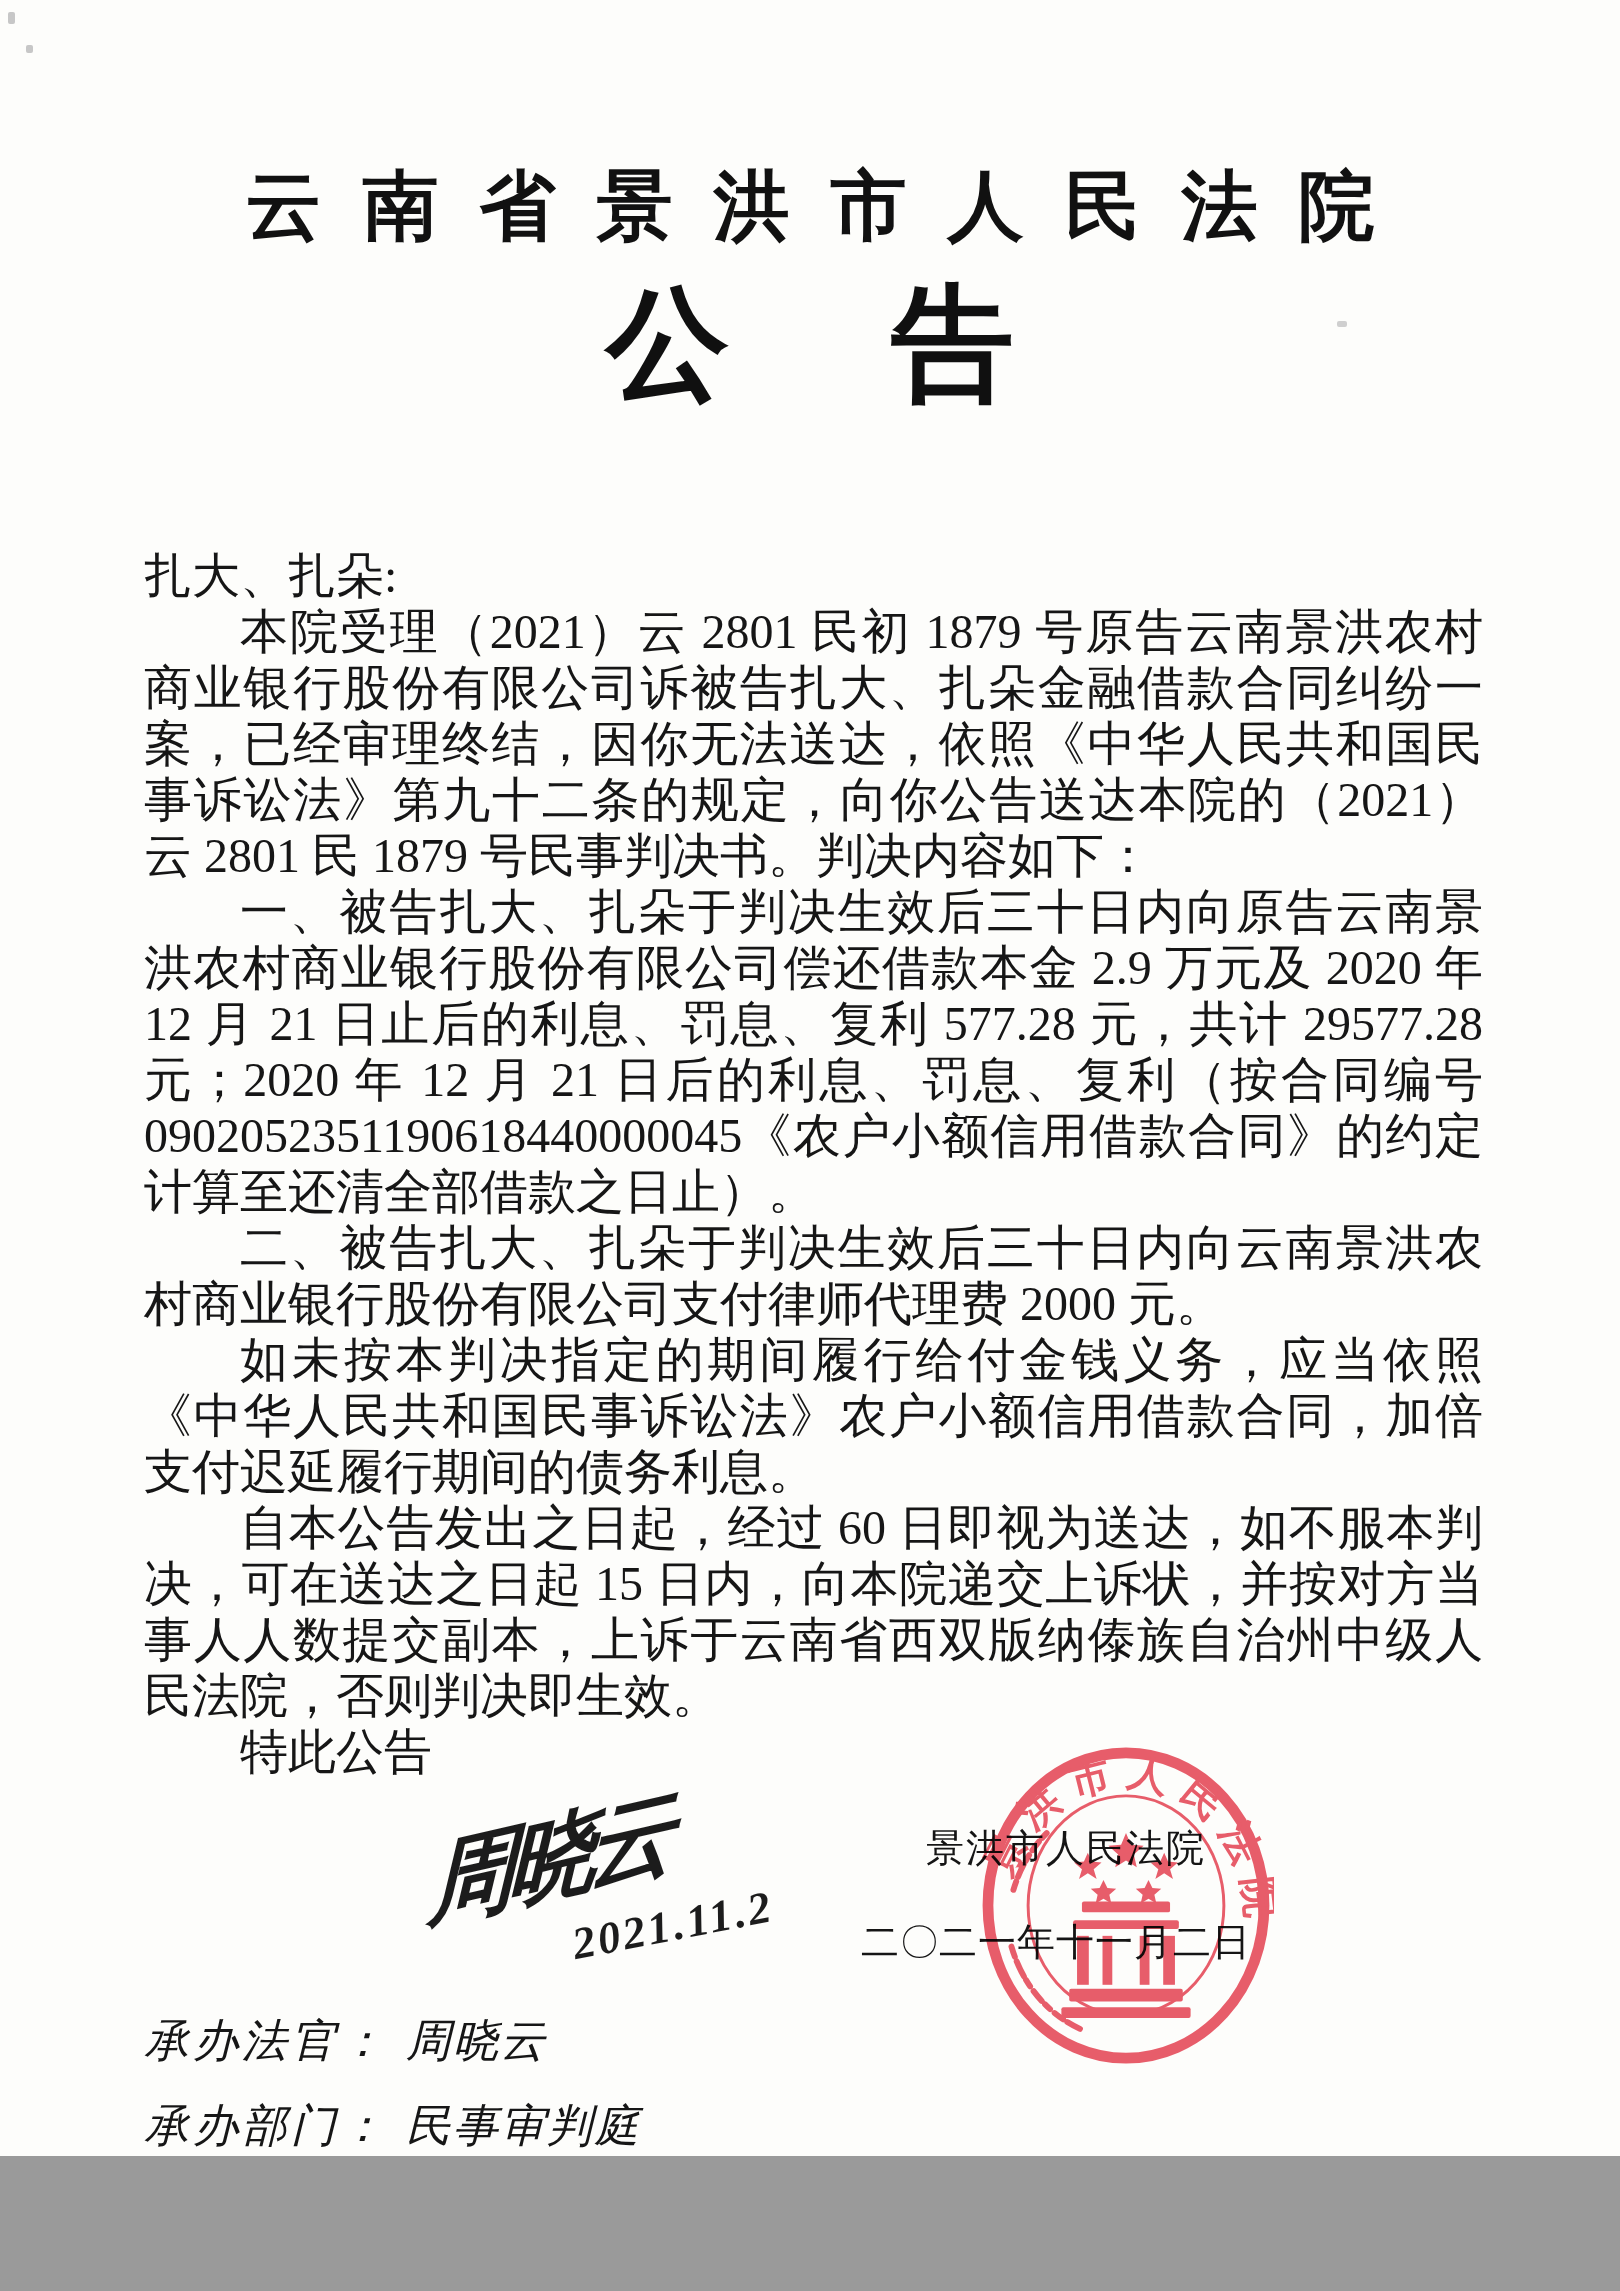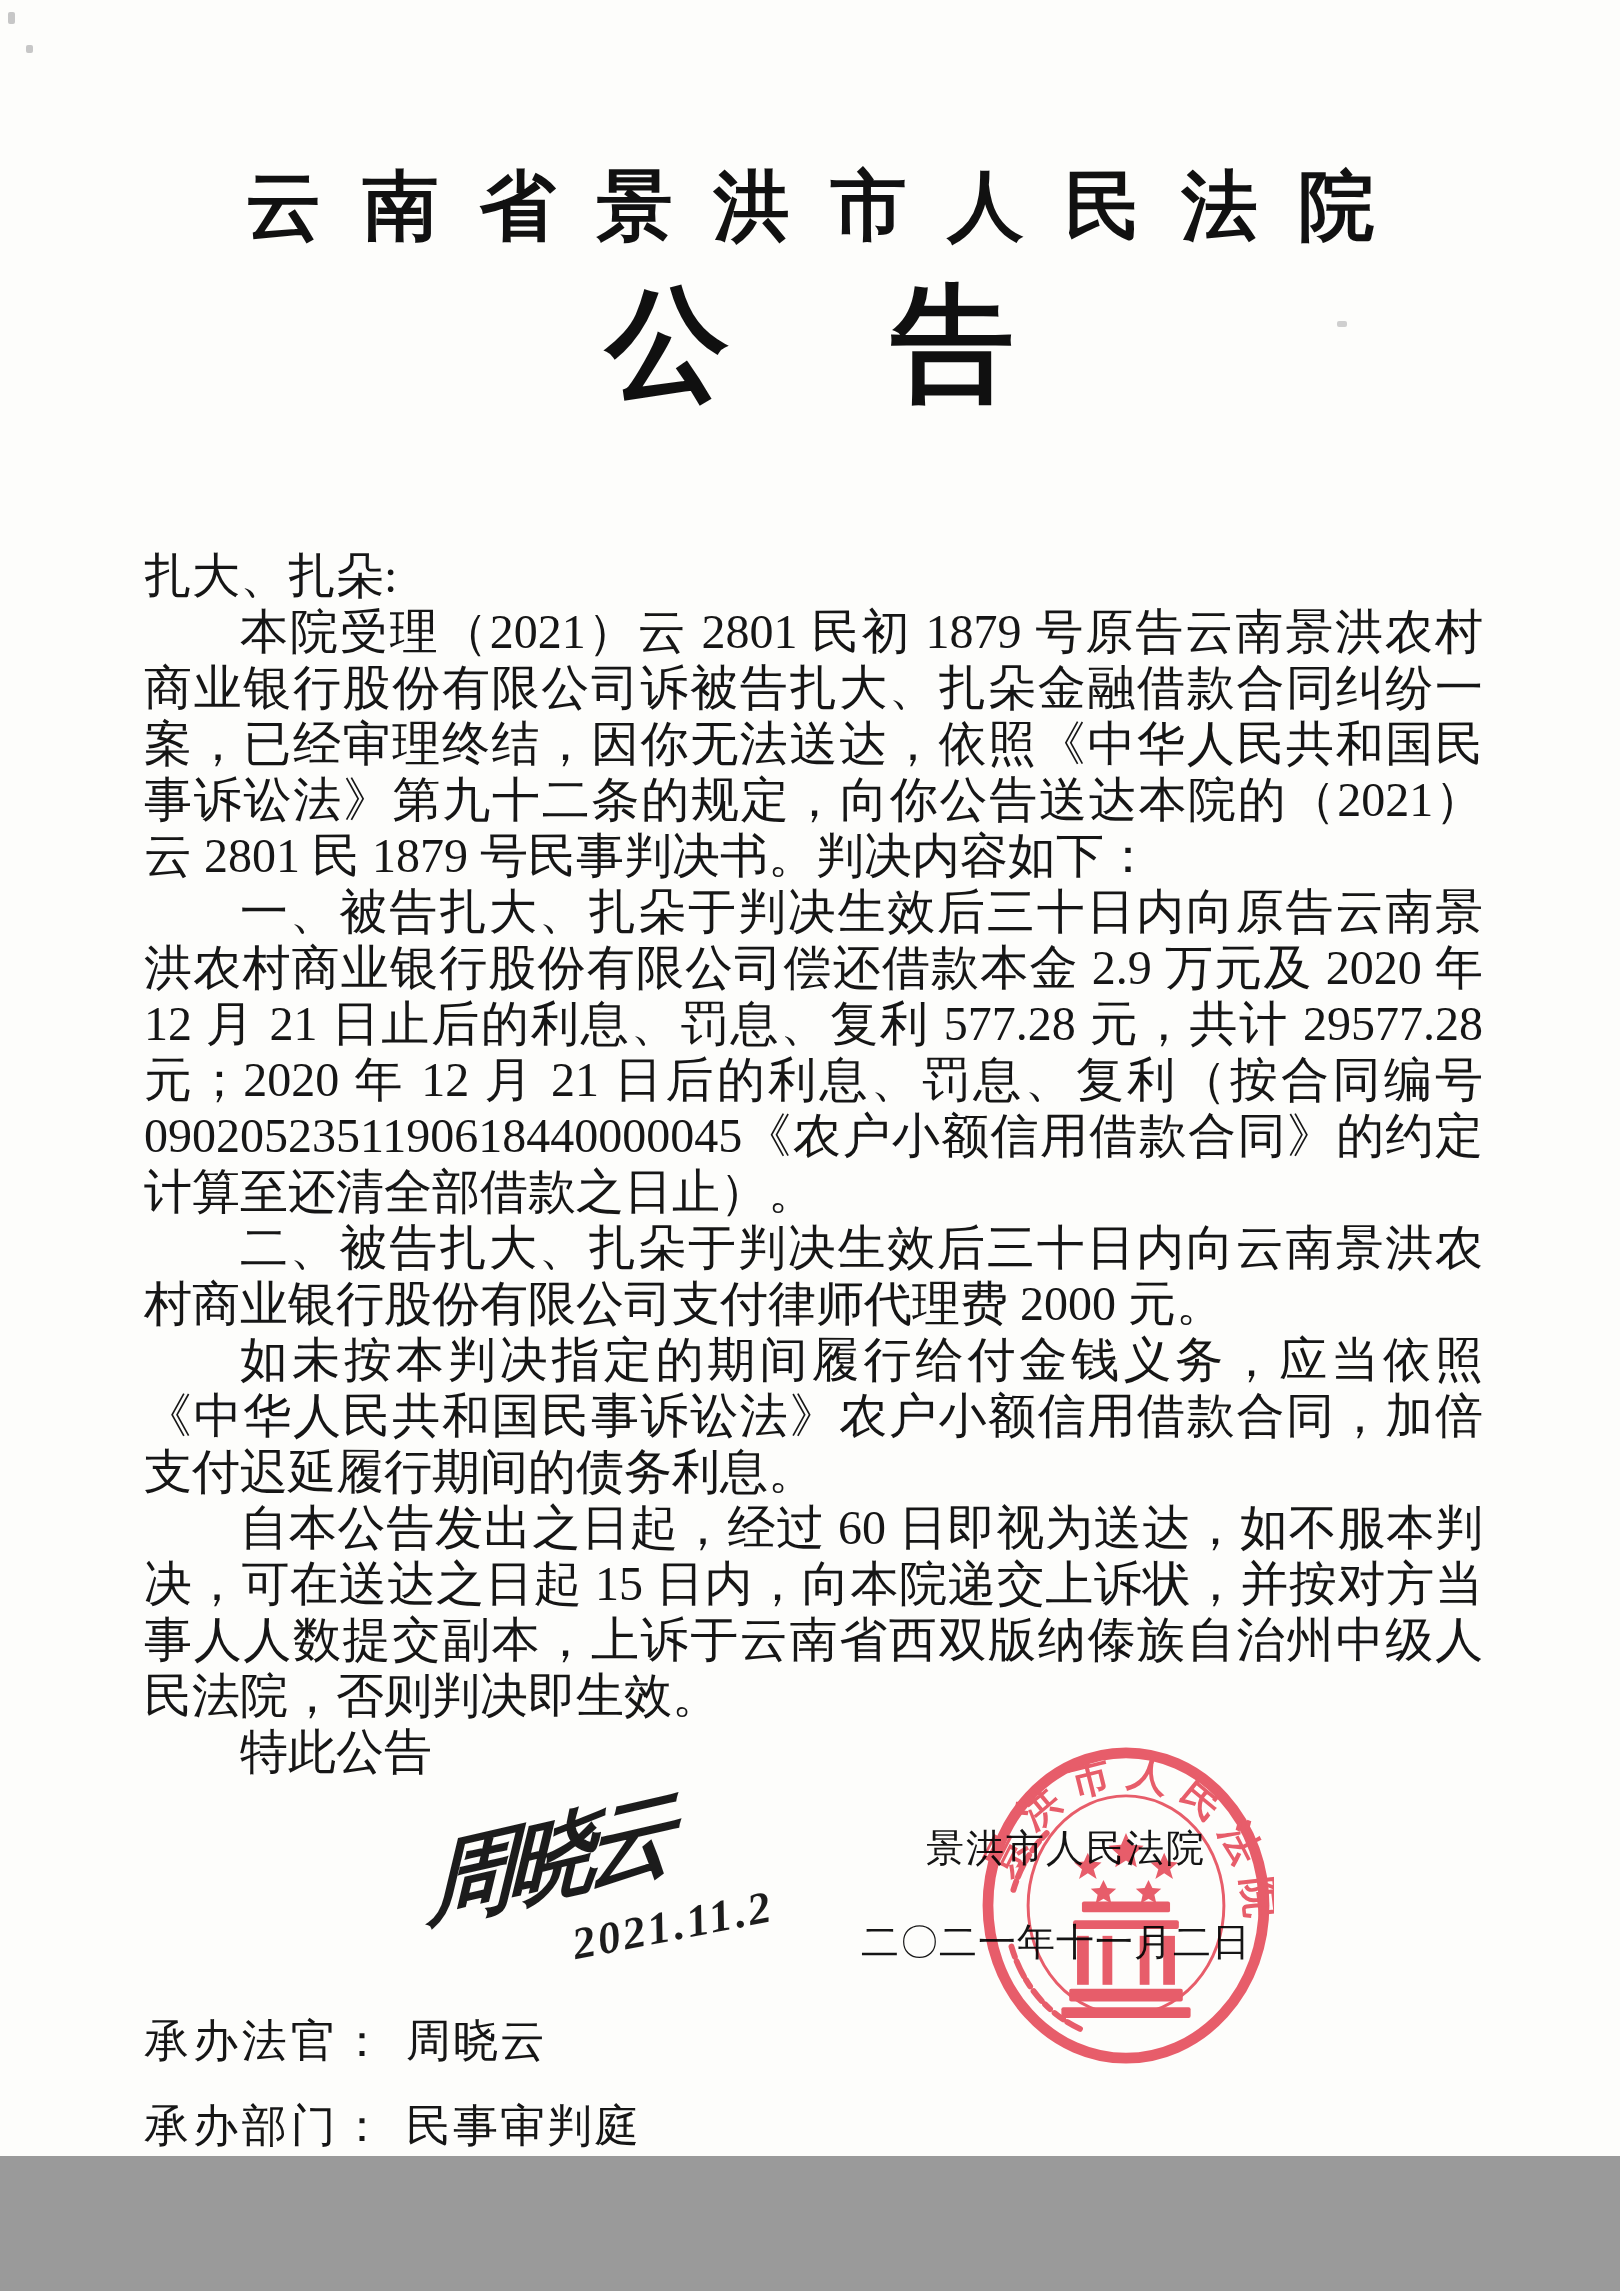--- a/index.html
+++ b/index.html
@@ -57,21 +57,21 @@
   }
   .seal{
     position:absolute;left:978px;top:1743px;
     width:296px;height:325px;
     mix-blend-mode:multiply;opacity:.92;
   }
   .footer{
     position:absolute;left:144px;top:2011px;width:882px;
     font-size:45px;color:#161616;
   }
-  .footer .row{height:85px;white-space:nowrap;}
+  .footer .row{height:85px;white-space:nowrap;font-style:italic;}
   .footer .label{letter-spacing:3.9px;}
   .footer .value{margin-left:17.6px;letter-spacing:2px;}
   .speck{position:absolute;background:#c7c7c7;border-radius:2px;}
   .speck.s1{left:7.8px;top:11.8px;width:6.9px;height:11.8px;}
   .speck.s2{left:25.5px;top:45px;width:7.8px;height:7.8px;}
   .speck.s3{left:1337px;top:321px;width:9.8px;height:5.9px;background:#cfcfcf;}
 </style>
 </head>
 <body>
 

